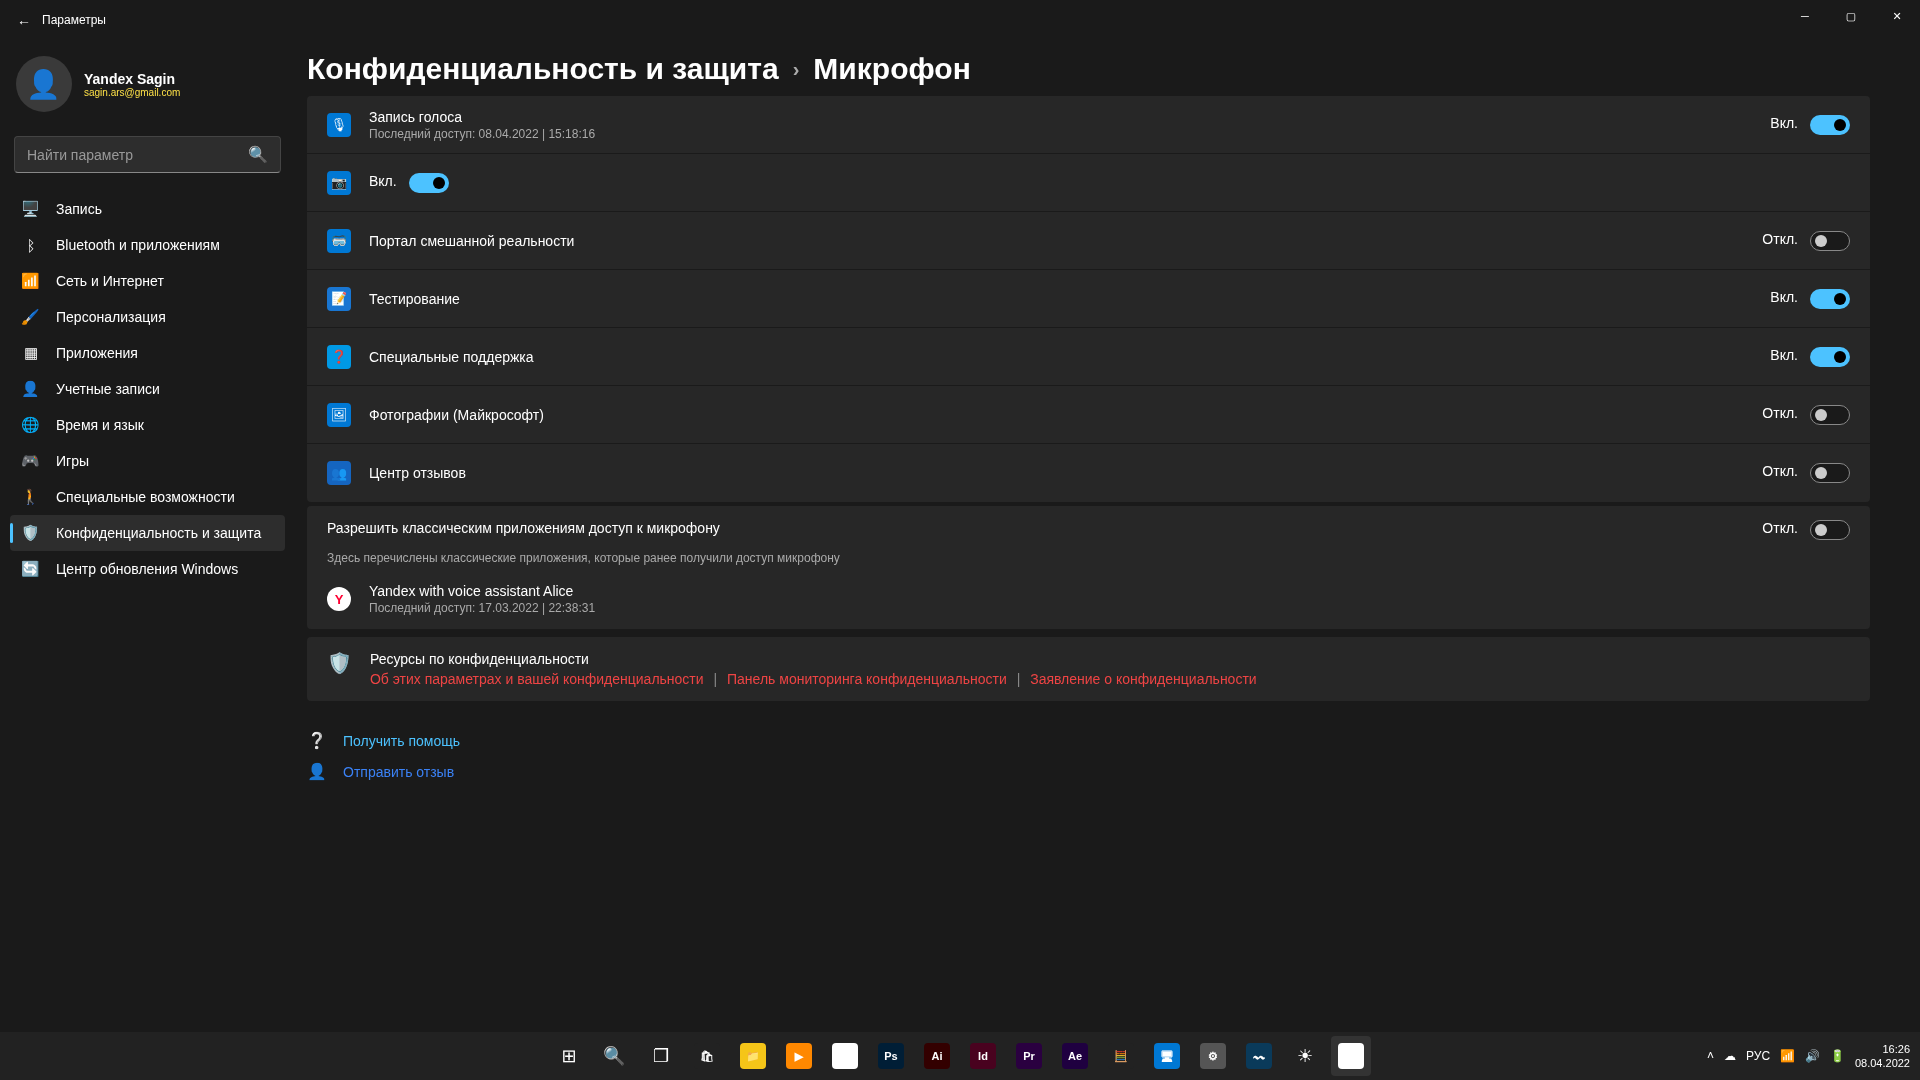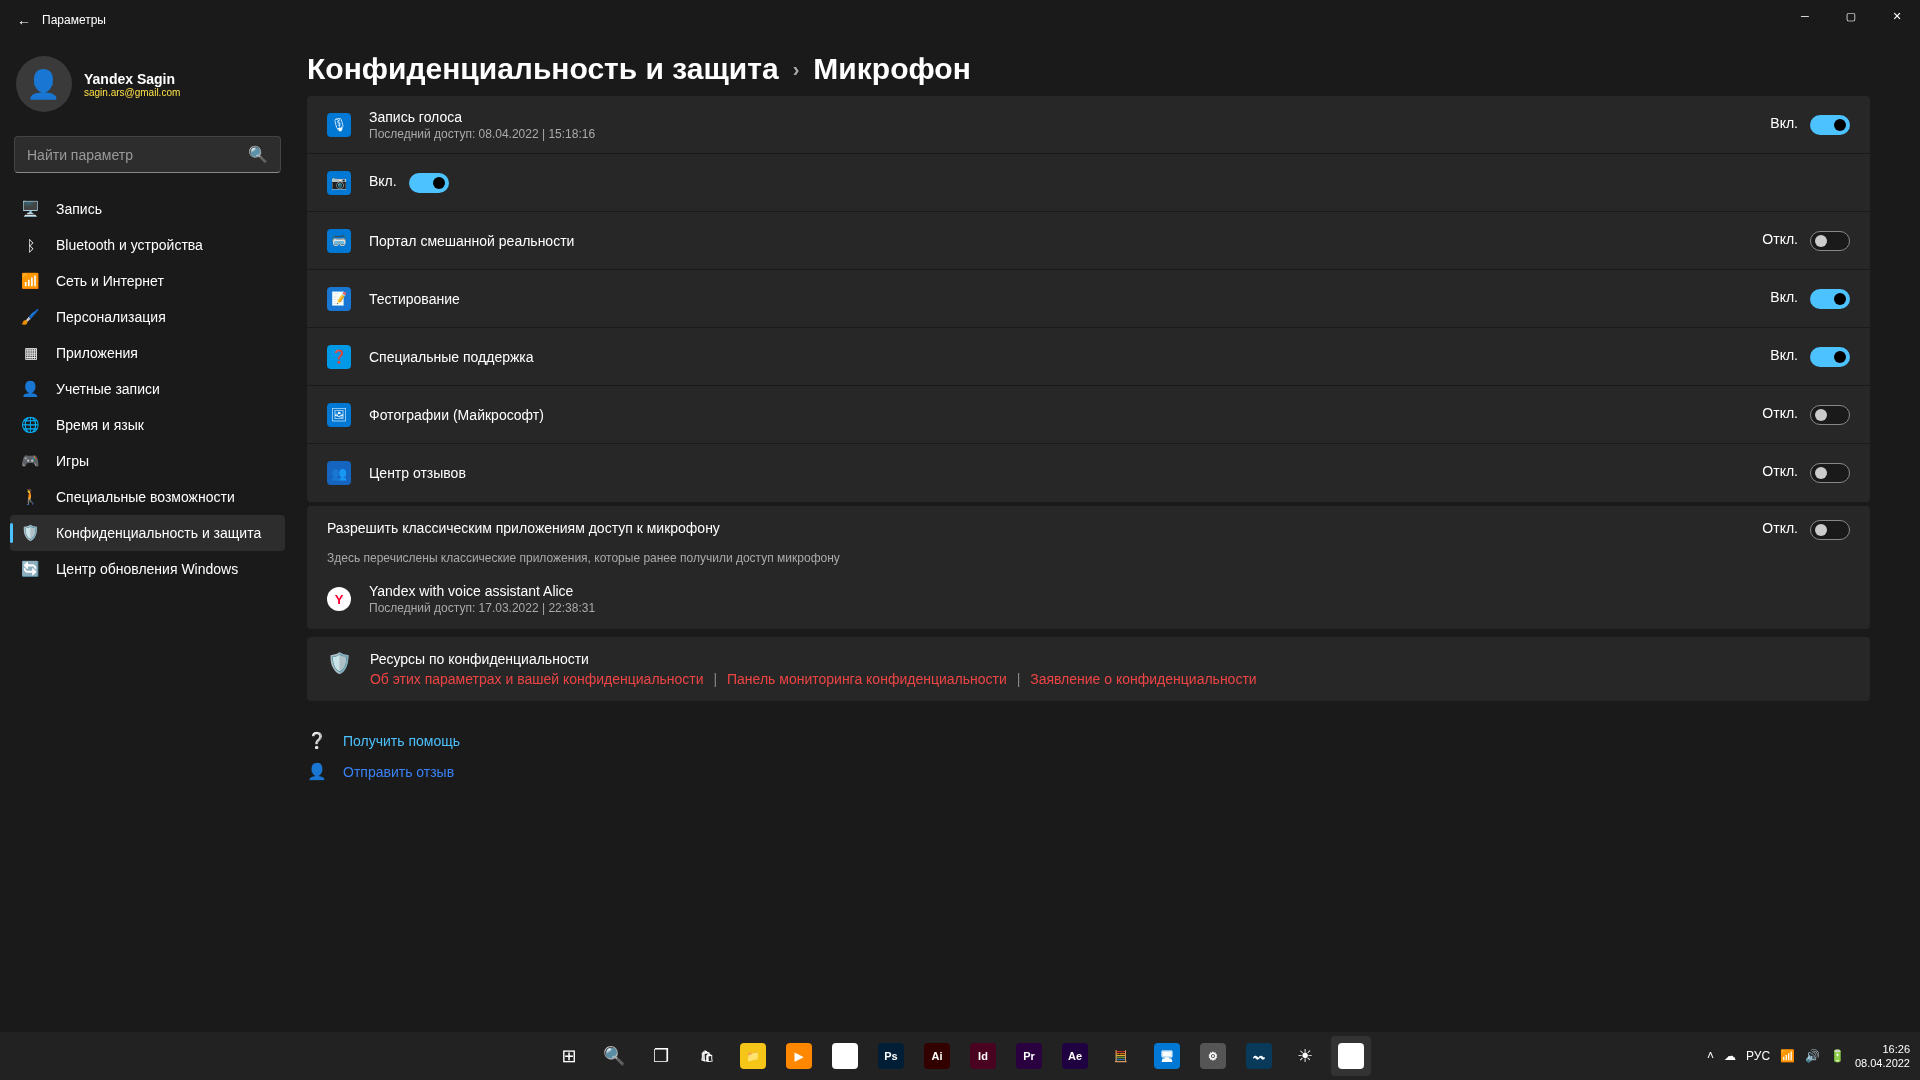--- a/index.html
+++ b/index.html
@@ -94,21 +94,21 @@
       <input placeholder="Найти параметр" style="">
       <span>🔍</span>
     </div>
     <div class="nav" id="nav">
         <div class="nav-item">
           <span class="nav-icon">🖥️</span>
           <span>Запись</span>
         </div>
         <div class="nav-item">
           <span class="nav-icon">ᛒ</span>
-          <span>Bluetooth и устройства</span>
+          <span>Bluetooth и приложениям</span>
         </div>
         <div class="nav-item">
           <span class="nav-icon">📶</span>
           <span>Сеть и Интернет</span>
         </div>
         <div class="nav-item">
           <span class="nav-icon">🖌️</span>
           <span>Персонализация</span>
         </div>
         <div class="nav-item">

